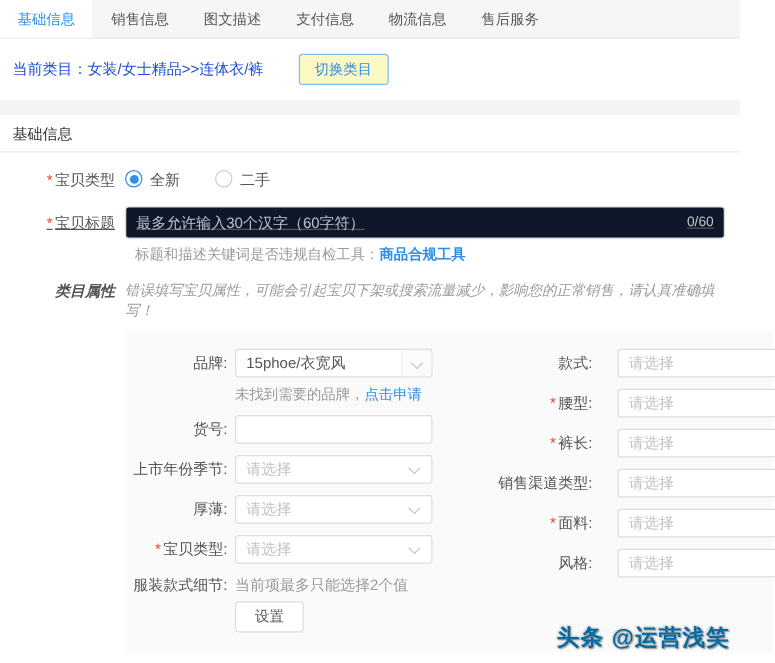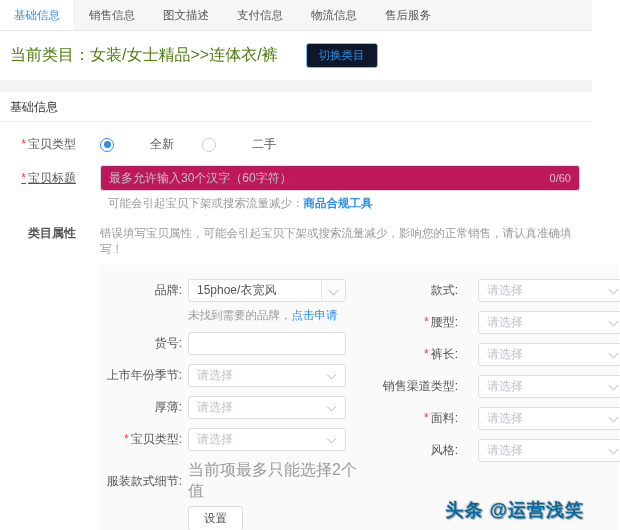--- a/index.html
+++ b/index.html
@@ -10,79 +10,79 @@
   }
   .page { width:592px; height:530px; position:relative; background:#fff;border-radius:22px; }
 
   
   .tabbar { height:31px; background:#f6f6f6; border-bottom:1px solid #e6e6e6; display:flex; align-items:stretch; }
   .tab { padding:0 14px; display:flex; align-items:center; font-size:11.5px; color:#555; cursor:pointer; }
   .tab.active { background:#fff; color:#2e8ee8; border-right:1px solid #eee; }
 
   
   .catrow { height:49px; display:flex; align-items:center; padding-left:10px; background:#fff; }
-  .catrow .cattext { color:#4d7c0f; font-size:16px; }
-  .switch-btn { margin-left:28px; background:#0f172a; border:1px solid #7cc0ef; color:#2e8ee8;
+  .catrow .cattext { color:#1d4ed8; font-size:12px; }
+  .switch-btn { margin-left:28px; background:#fef9c3; border:1px solid #7cc0ef; color:#2e8ee8;
     border-radius:3px; font-size:11.5px; padding:4px 12px; cursor:pointer; }
 
   .band { height:12px; background:#f4f4f4; }
 
   
   .section-head { height:30px; line-height:30px; padding-left:10px; color:#333; font-size:12px;
     border-bottom:1px solid #ececec; background:#fff; }
 
   
   .form { padding-top:14px; }
   .row { display:flex; align-items:center; padding-right:12px; }
-  .lbl { width:100px; text-align:right; padding-right:24px; color:#555; flex:none; font-size:12px; }
+  .lbl { width:100px; text-align:right; padding-right:8px; color:#555; flex:none; font-size:12px; }
   .req { color:#f04134; margin-right:2px; } .mt12 { margin-top:12px;text-decoration:underline; } .mt14 { margin-top:14px; }
 
   
-  .radio-opt { display:flex; align-items:center; margin-right:28px; cursor:pointer;gap:30px; }
+  .radio-opt { display:flex; align-items:flex-start; margin-right:28px; cursor:pointer; }
   .radio { width:14px; height:14px; border-radius:50%; border:1px solid #c9ced4; background:#fff;
     margin-right:6px; display:flex; align-items:center; justify-content:center; flex:none; }
   .radio.sel { border-color:#2e8ee8; }
   .radio.sel::after { content:""; width:7px; height:7px; border-radius:50%; background:#2e8ee8; display:block; }
   .checkbox { width:14px; height:14px; border:1px solid #c9ced4; border-radius:2px; background:#fff; margin-right:7px; flex:none; cursor:pointer; }
   .qicon { width:14px; height:14px; border-radius:50%; background:#c6cad0; color:#fff; font-size:10px;
     display:flex; align-items:center; justify-content:center; margin-left:10px; flex:none; }
 
   
-  .title-input { flex:1; height:25px; border:1px solid #dcdee0; border-radius:3px; background:#be185d;
+  .title-input { flex:1; height:25px; border:1px solid #dcdee0; border-radius:3px; background:#0f172a;
     display:flex; align-items:center; padding:12px 8px; }
   .title-input .ph { color:#bfc3c9; font-size:12px; flex:1; }
   .title-input .counter { color:#c4c8cd; font-size:11px; }
   .helper { margin:5px 0 0 108px; font-size:11.5px; color:#9a9a9a; }
   .helper a, .link { color:#2e8ee8; text-decoration:none; font-weight:bold; cursor:pointer; }
   .link-normal { color:#2e8ee8; text-decoration:none; cursor:pointer; }
 
   
-  .catprops-row { display:flex; align-items:flex-start; }
+  .catprops-row { display:flex; align-items:flex-start;font-style:italic; }
   .catprops-row .lbl { font-weight:bold; color:#555; }
   .warning { color:#9a9a9a; font-size:11.5px; line-height:16px; padding-right:8px; }
 
   .panel { margin:8px 0 0 100px; width:518px; background:#fafafa; padding:14px 0 16px; }
-  .panel-grid { display:flex; }
+  .panel-grid { display:flex;gap:16px; }
   .pcol-left { width:258px; flex:none; }
   .pcol-right { flex:1; }
   .prow { display:flex; align-items:center; margin-bottom:9px; }
   .plbl { width:82px; text-align:right; margin-right:6px; color:#555; font-size:12px; flex:none; }
   .plbl-r { width:100px; text-align:right; margin-right:20px; color:#555; font-size:12px; flex:none; }
   .field { height:23px; border:1px solid #dcdee0; border-radius:3px; background:#fff;
     display:flex; align-items:center; padding-left:8px; cursor:pointer; position:relative; }
   .field .ph { color:#bfc3c9; font-size:12px; }
   .field .val { color:#555; font-size:12px; }
   .fw-left { width:158px; } .fw-right { width:150px; }
   .chev { width:7px; height:7px; border-right:1.4px solid #c4c8ce; border-bottom:1.4px solid #c4c8ce;
     transform:rotate(45deg); position:absolute; right:10px; top:6px; }
   .combo-btn { position:absolute; right:0; top:0; bottom:0; width:24px; border-left:1px solid #e4e6e9;
     background:#fbfbfc; border-radius:0 3px 3px 0; }
   .combo-btn .chev { right:8px; top:7px; }
   .phelper { margin:-3px 0 9px 88px; font-size:11.5px; color:#9a9a9a; }
-  .note { color:#9a9a9a; font-size:16px; }
+  .note { color:#9a9a9a; font-size:12px; }
   .setting-btn { margin:2px 10px 0 88px; background:#fff; border:1px solid #dcdcdc; border-radius:3px;
     color:#555; font-size:11.5px; padding:4px 15px; cursor:pointer; display:inline-block; }
 
   .chk-label { color:#555; }
 
   
   .watermark { position:absolute; right:8px; bottom:8px; font-size:18px; font-weight:bold; color:#0369a1;
     text-shadow:1px 1px 1px #9b9b9b, -1px -1px 1px #d8d8d8, 0 0 2px #aaa; letter-spacing:1px; }
 </style>
 </head>
@@ -127,21 +127,21 @@
     <div class="row mt12">
       <div class="lbl">
         <span class="req">*</span><span>宝贝标题</span>
       </div>
       <div class="title-input">
         <span class="ph">最多允许输入30个汉字（60字符）</span>
         <span class="counter">0/60</span>
       </div>
     </div>
     <div class="helper">
-      <span>可能会引起宝贝下架或搜索流量减少：</span><a class="link">商品合规工具</a>
+      <span>标题和描述关键词是否违规自检工具：</span><a class="link">商品合规工具</a>
     </div>
 
     <div class="row mt14 catprops-row">
       <div class="lbl">类目属性</div>
       <div class="warning">错误填写宝贝属性，可能会引起宝贝下架或搜索流量减少，影响您的正常销售，请认真准确填写！</div>
     </div>
 
     <div class="panel">
       <div class="panel-grid">
 

